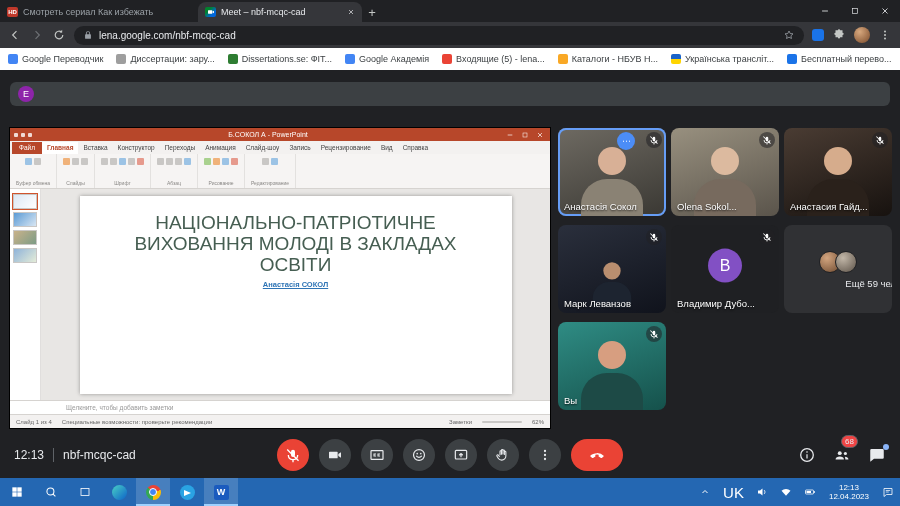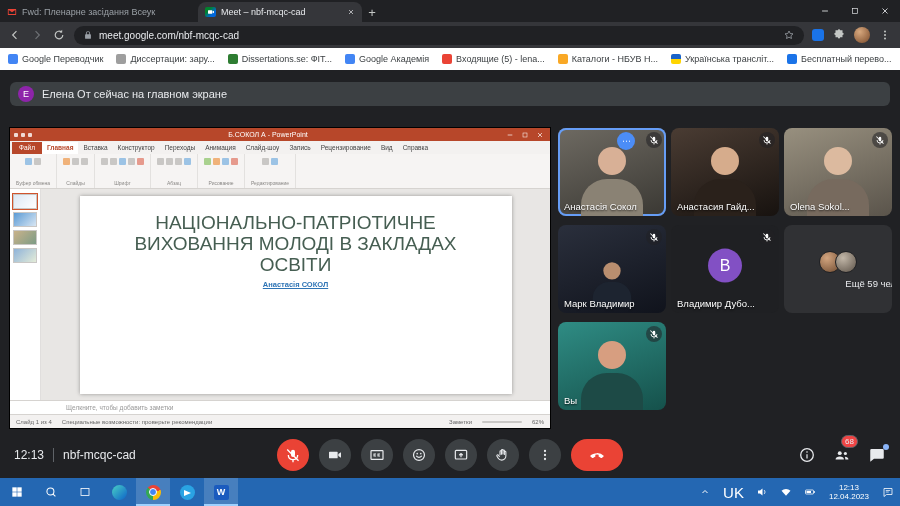--- a/index.html
+++ b/index.html
@@ -242,24 +242,22 @@
     </symbol>
   <symbol id="i-min" viewBox="0 0 24 24">
       <rect x="5" y="11" width="14" height="2"></rect>
     </symbol>
 </svg>
 
 <div id="screen">
 
   <div class="tabbar">
     <div class="tab">
-      <svg class="icon i10 fav-mail">
-          <use href="#i-mail"></use>
-        </svg>
-      <span class="tlabel">Fwd: Пленарне засідання Всеук</span>
+      <span class="fav-hd">HD</span>
+      <span class="tlabel">Смотреть сериал Как избежать</span>
     </div>
     <div class="tab active">
       <span class="fav-meet">
           <svg class="icon i8">
             <use href="#i-cam"></use>
           </svg>
         </span>
       <span class="tlabel">Meet – nbf-mcqc-cad</span>
       <svg class="icon i8">
           <use href="#i-x"></use>
@@ -292,21 +290,21 @@
     <svg class="icon i14 navbtn dim">
         <use href="#i-fwd"></use>
       </svg>
     <svg class="icon i13 i14 navbtn">
         <use href="#i-reload"></use>
       </svg>
     <div class="omnibox">
       <svg class="icon i10" style="color:#9aa0a6">
           <use href="#i-lock"></use>
         </svg>
-      <span class="url">meet.google.com/nbf-mcqc-cad</span>
+      <span class="url">lena.google.com/nbf-mcqc-cad</span>
       <svg class="icon i12" style="color:#9aa0a6">
           <use href="#i-star"></use>
         </svg>
     </div>
     <span class="ext-blue"></span>
     <svg class="icon i14 navbtn">
         <use href="#i-puzzle"></use>
       </svg>
     <span class="avatar-ic"></span>
     <svg class="icon i14 navbtn">
@@ -347,21 +345,20 @@
         <i class="bmfav" style="background:#1a73e8"></i>
         <span>Бесплатный перево...</span>
       </span>
 
   </div>
 
   <div class="meet">
 
     <div class="banner">
       <span class="av">Е</span>
-      <span>Елена От сейчас на главном экране</span>
     </div>
 
     <div class="ppt">
       <div class="ppt-title">
         <span class="qa"></span>
         <span class="qa"></span>
         <span class="qa"></span>
         <span class="t">Б.СОКОЛ А - PowerPoint</span>
         <span class="wb">
             <svg class="icon i8">
@@ -473,41 +470,41 @@
       <div class="tile t2 speaking">
         <div class="fig"></div>
         <span class="menuchip">⋯</span>
         <span class="pname">Анастасія Сокол</span>
         <span class="mutebadge">
             <svg class="icon i10">
               <use href="#i-mic-off"></use>
             </svg>
           </span>
       </div>
+      <div class="tile t4">
+        <div class="fig"></div>
+        <span class="pname">Olena Sokol...</span>
+        <span class="mutebadge">
+            <svg class="icon i10">
+              <use href="#i-mic-off"></use>
+            </svg>
+          </span>
+      </div>
       <div class="tile t3">
         <div class="fig"></div>
         <span class="pname">Анастасия Гайд...</span>
         <span class="mutebadge">
             <svg class="icon i10">
               <use href="#i-mic-off"></use>
             </svg>
           </span>
       </div>
-      <div class="tile t4">
-        <div class="fig"></div>
-        <span class="pname">Olena Sokol...</span>
-        <span class="mutebadge">
-            <svg class="icon i10">
-              <use href="#i-mic-off"></use>
-            </svg>
-          </span>
-      </div>
       <div class="tile t6">
         <div class="fig"></div>
-        <span class="pname">Марк Владимир</span>
+        <span class="pname">Марк Леванзов</span>
         <span class="mutebadge">
             <svg class="icon i10">
               <use href="#i-mic-off"></use>
             </svg>
           </span>
       </div>
       <div class="tile t7">
         <span class="pavatar">В</span>
         <span class="pname">Владимир Дубо...</span>
         <span class="mutebadge">

